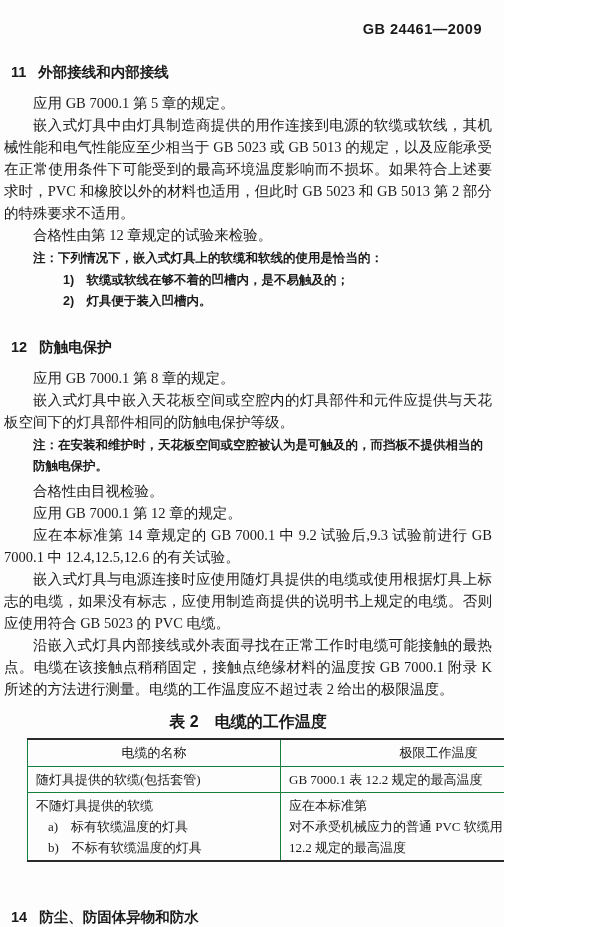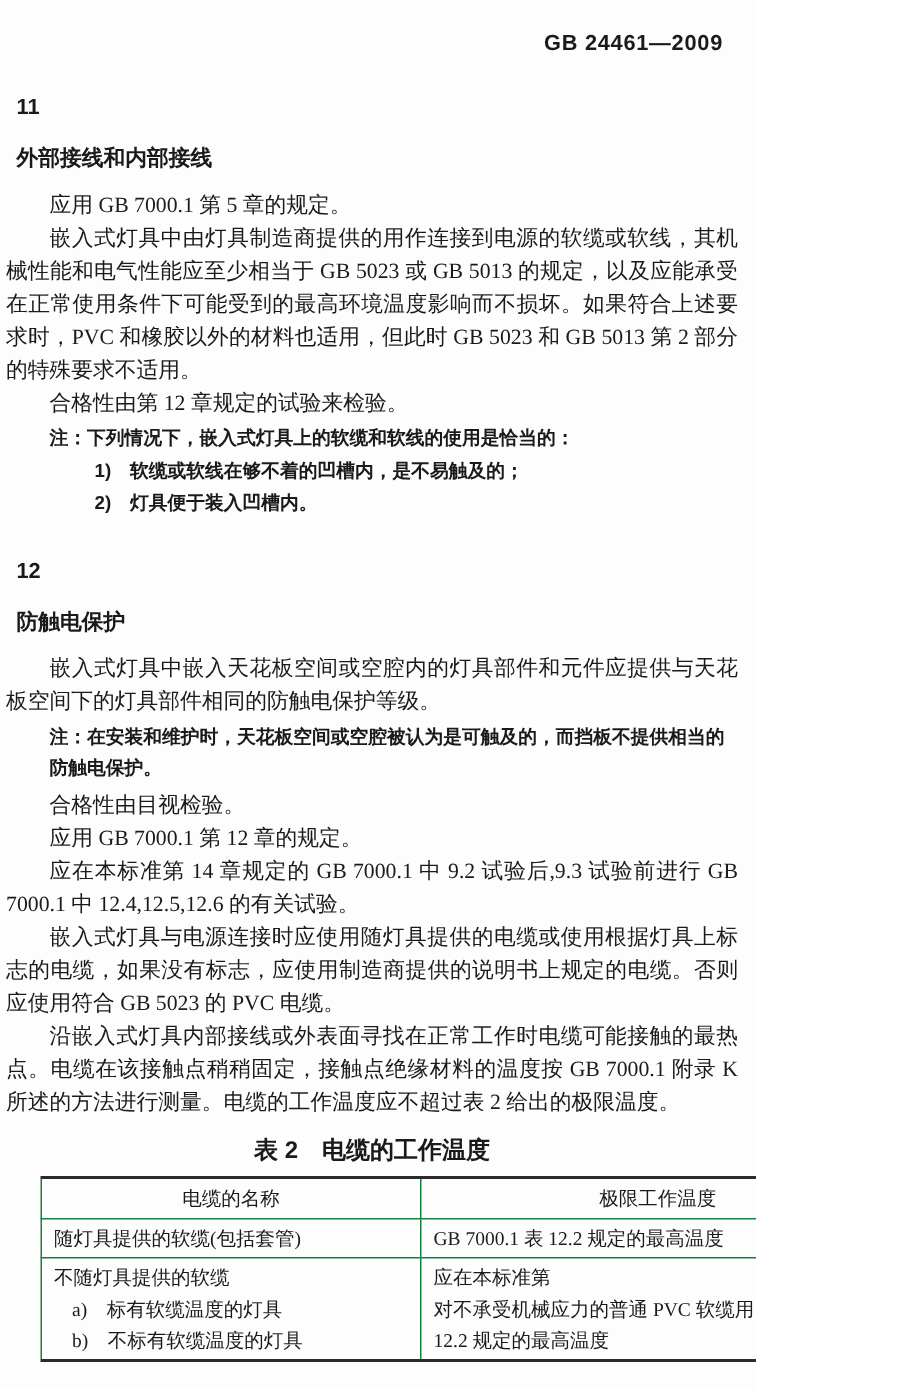--- a/index.html
+++ b/index.html
@@ -27,21 +27,20 @@
   }
   .clause-heading {
     font-family:"Liberation Sans","DejaVu Sans",sans-serif;
     font-weight:bold;
     font-size:14.5px;
     line-height:22px;
     display:flex;
     gap:12px;
     padding-left:7px;
     margin:23px 0 9px 0;
-    flex-direction:column;
   }
   .para {
     margin:0;
     text-indent:2em;
     text-align:justify;
     line-height:22px;
   }
   .note-block {
     font-family:"Liberation Sans","DejaVu Sans",sans-serif;
     font-weight:bold;
@@ -95,20 +94,21 @@
   <div class="note-block">
     <div>注：下列情况下，嵌入式灯具上的软缆和软线的使用是恰当的：</div>
     <div class="note-item">1)　软缆或软线在够不着的凹槽内，是不易触及的；</div>
     <div class="note-item">2)　灯具便于装入凹槽内。</div>
   </div>
 
   <div class="clause-heading">
     <span>12</span>
     <span>防触电保护</span>
   </div>
+  <p class="para">应用 GB 7000.1 第 8 章的规定。</p>
   <p class="para">嵌入式灯具中嵌入天花板空间或空腔内的灯具部件和元件应提供与天花板空间下的灯具部件相同的防触电保护等级。</p>
   <div class="note-block">
     <div>注：在安装和维护时，天花板空间或空腔被认为是可触及的，而挡板不提供相当的防触电保护。</div>
   </div>
   <p class="para">合格性由目视检验。</p>
 
   <p class="para">应用 GB 7000.1 第 12 章的规定。</p>
   <p class="para">应在本标准第 14 章规定的 GB 7000.1 中 9.2 试验后,9.3 试验前进行 GB 7000.1 中 12.4,12.5,12.6 的有关试验。</p>
   <p class="para">嵌入式灯具与电源连接时应使用随灯具提供的电缆或使用根据灯具上标志的电缆，如果没有标志，应使用制造商提供的说明书上规定的电缆。否则应使用符合 GB 5023 的 PVC 电缆。</p>
   <p class="para">沿嵌入式灯具内部接线或外表面寻找在正常工作时电缆可能接触的最热点。电缆在该接触点稍稍固定，接触点绝缘材料的温度按 GB 7000.1 附录 K 所述的方法进行测量。电缆的工作温度应不超过表 2 给出的极限温度。</p>

